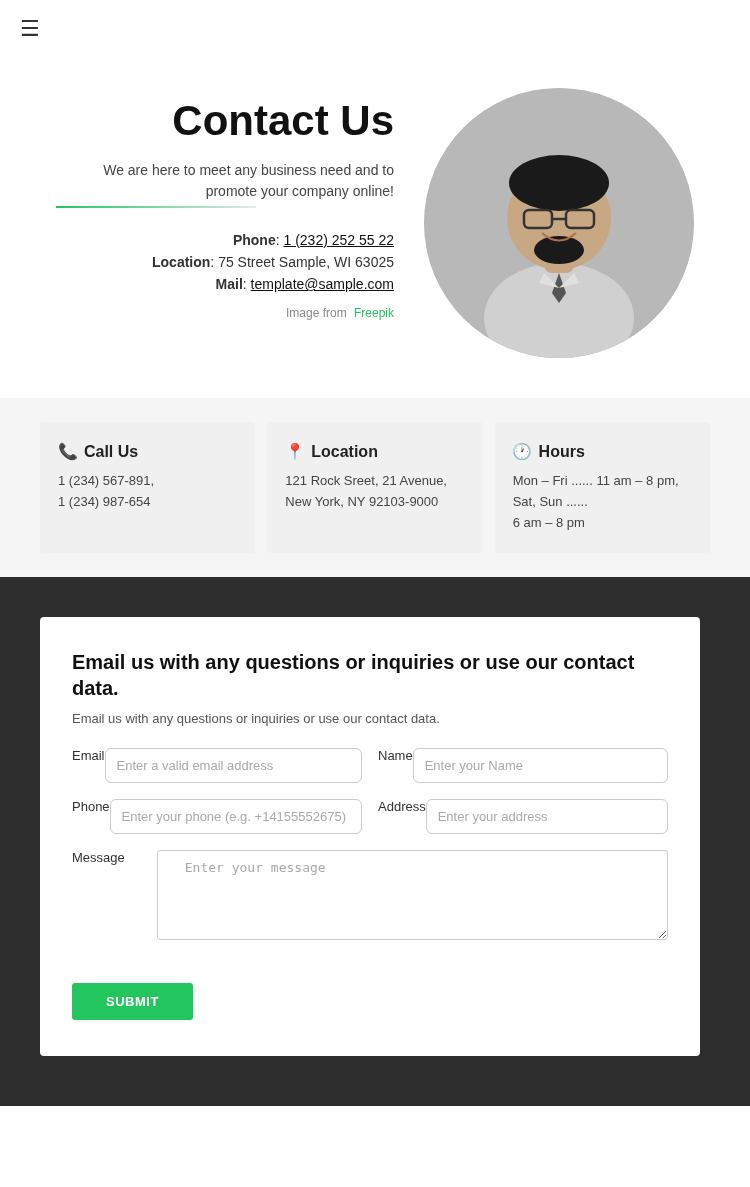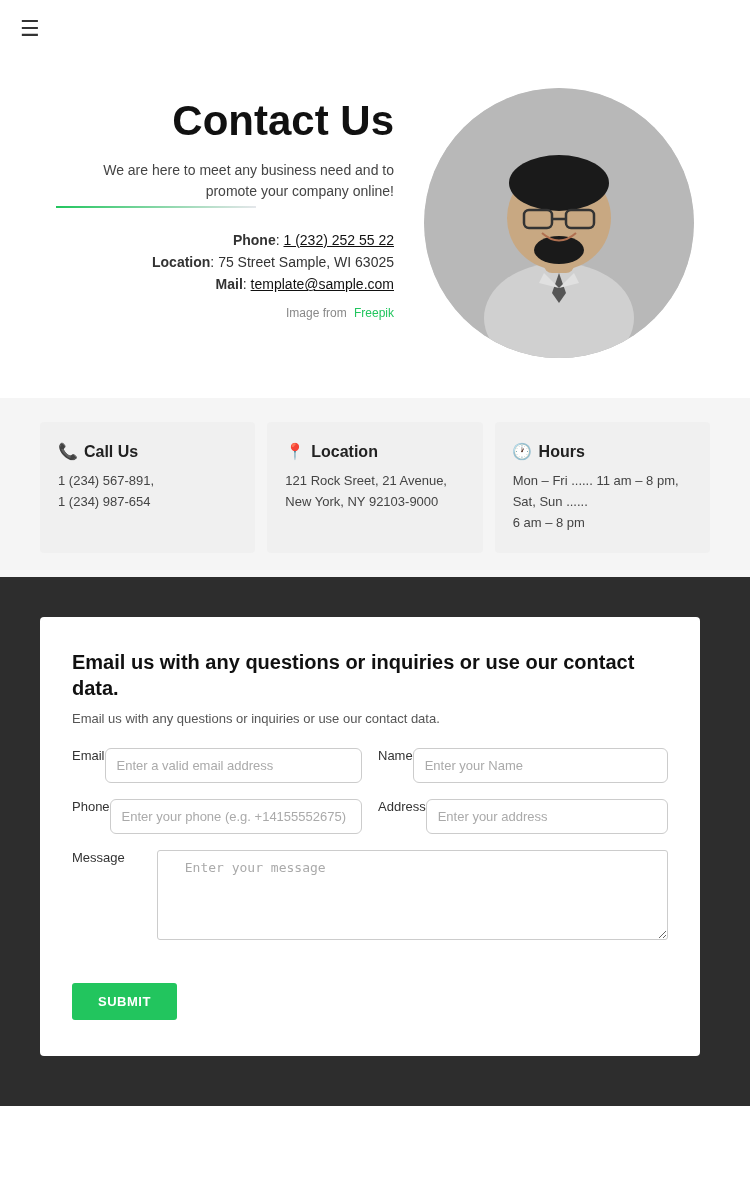--- a/index.html
+++ b/index.html
@@ -187,21 +187,21 @@
       min-height: 90px;
     }
     .form-textarea::placeholder {
       color: #aaa;
     }
     .submit-btn {
       background: #22c55e;
       color: #fff;
       border: none;
       border-radius: 3px;
-      padding: 11px 26px;
+      padding: 11px 34px;
       font-size: 13px;
       font-weight: 700;
       letter-spacing: 0.5px;
       cursor: pointer;
       margin-top: 10px;
       text-transform: uppercase;
     }
   </style>
 </head>
 <body>

